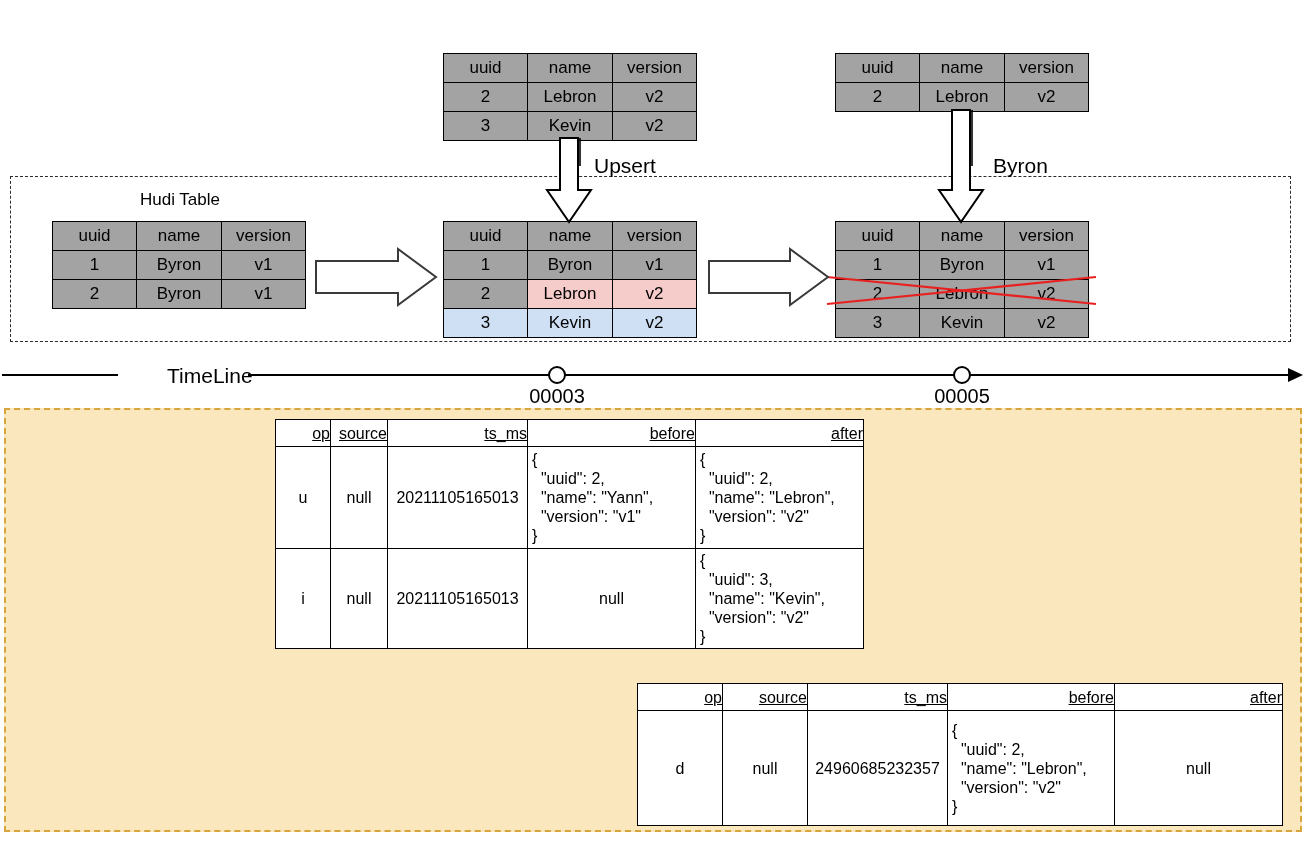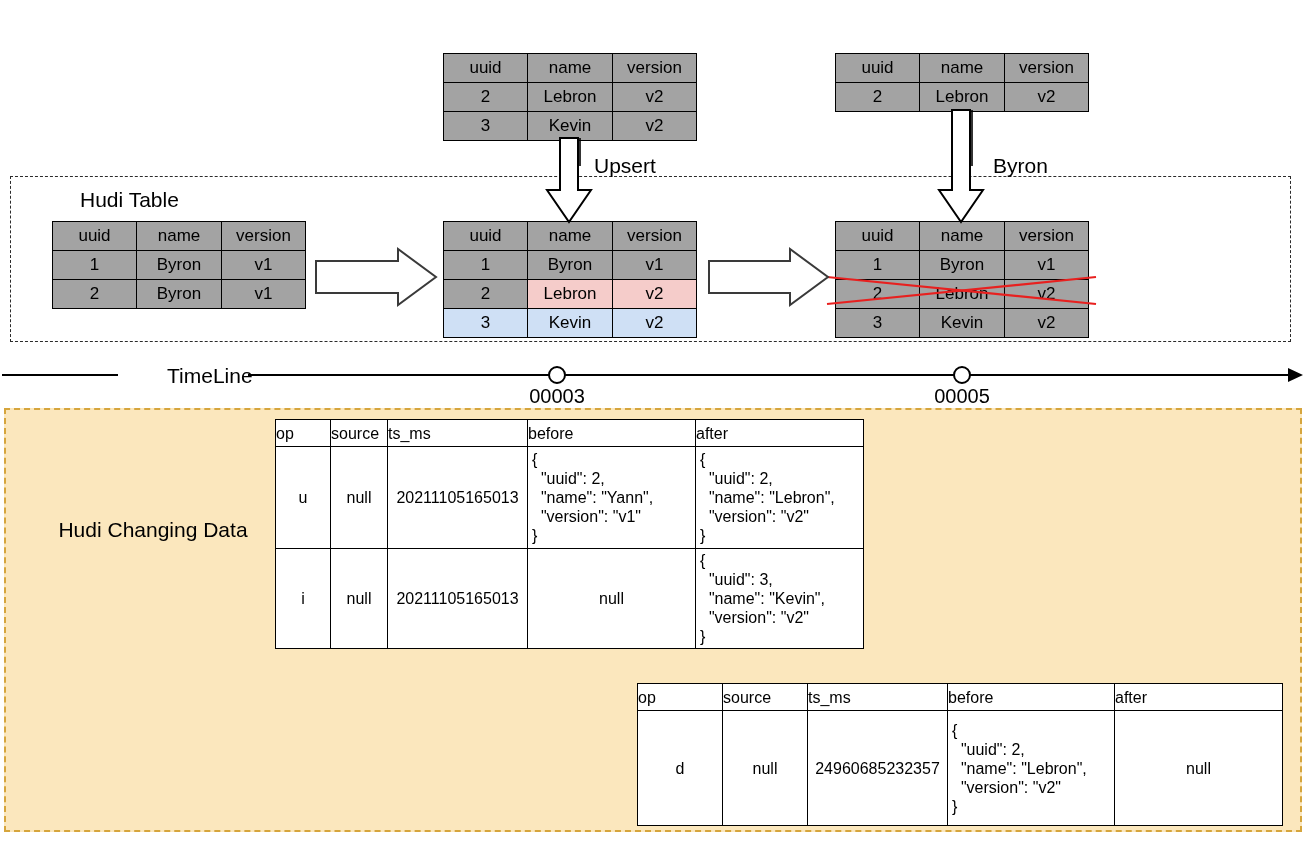--- a/index.html
+++ b/index.html
@@ -22,23 +22,23 @@
 
   
   .big-title {
     font-size: 25px;
     line-height: 30px;
     text-align: center;
     white-space: nowrap;
     color: #000;
   }
   .sec-title {
-    font-size: 21px;
+    font-size: 17px;
     line-height: 26px;
-    text-align: left;
+    text-align: center;
     white-space: nowrap;
   }
   .flow-label {
     font-size: 21px;
     line-height: 25px;
     white-space: nowrap;
   }
   .tl-label {
     font-size: 21px;
     line-height: 25px;
@@ -97,41 +97,40 @@
   }
   table.cdc td, table.cdc th {
     border: 1.4px solid #000000;
     font-size: 16px;
     line-height: 19px;
     padding: 0;
     background: #ffffff;
     font-weight: normal;
     color: #000;
   }
-  table.cdc th { height: 26px; text-align: left; vertical-align: middle; }
+  table.cdc th { height: 26px; text-align: right; vertical-align: middle; text-decoration: underline; }
   table.cdc td.c { text-align: center; vertical-align: middle; }
   table.cdc td.json {
     text-align: left;
     vertical-align: middle;
     white-space: pre;
     padding-left: 4px;
     font-family: "Liberation Sans", sans-serif;
   }
 
   
   svg.ovl { position: absolute; overflow: visible; }
 </style>
 </head>
 <body>
 
 <div id="canvas">
 
   <div class="abs yellow-panel" style="left:4px; top:408px; width:1298px; height:424px;"></div>
 
-  <div class="abs panel-label" style="left:48px; top:517px; width:210px; text-align:center;">Hudi Changing Data</div>
 
   <div class="abs dashed-box" style="left:10px; top:176px; width:1281px; height:166px;"></div>
 
 
 
   <div class="abs sec-title" style="left:80px; top:187px; width:200px;">Hudi Table</div>
 
   <table class="grid abs" style="left:443px; top:53px; width:253px;">
     <colgroup>
         <col style="width:84px">

